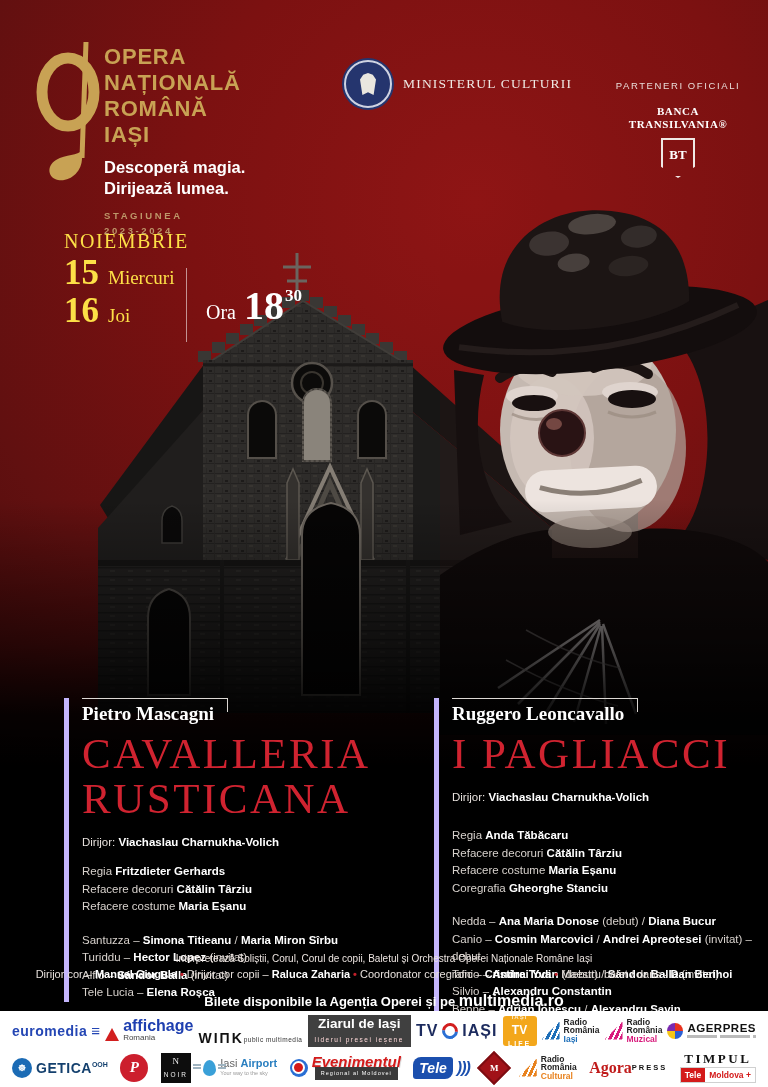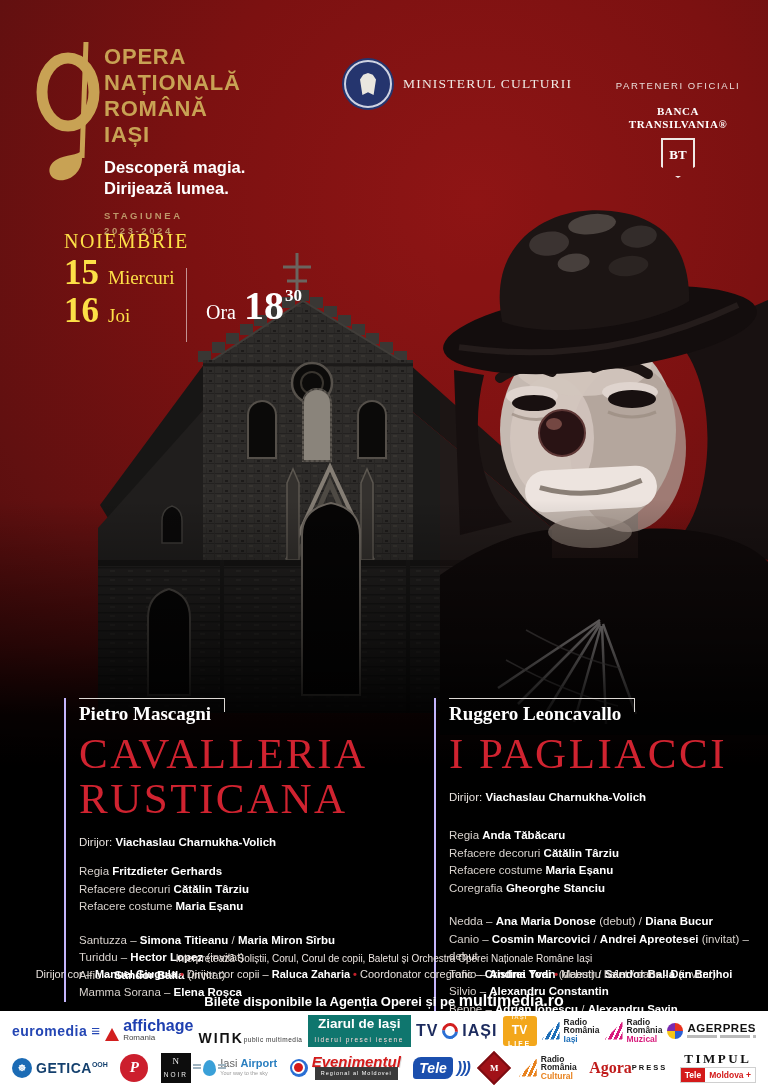--- a/index.html
+++ b/index.html
@@ -44,21 +44,21 @@
   .date-month{font-size:20px;letter-spacing:1.5px;}
   .date-row{display:flex;align-items:baseline;margin-top:2px;}
   .date-num{font-size:35px;font-weight:bold;width:44px;line-height:36px;}
   .date-day{font-size:19px;}
   .date-divider{position:absolute;left:186px;top:268px;width:1px;height:74px;background:rgba(255,255,255,.55);}
   .time-block{position:absolute;left:206px;top:282px;color:#fff;font-family:"Liberation Serif",serif;}
   .time-label{font-size:20px;}
   .time-hour{font-size:40px;font-weight:bold;margin-left:8px;}
   .time-min{font-size:17px;font-weight:bold;vertical-align:18px;margin-left:1px;}
   
-  .show{position:absolute;top:698px;border-left:2px solid #c4b5fd;padding-left:13px;color:#e6e0dc;}
+  .show{position:absolute;top:698px;border-left:5px solid #c4b5fd;padding-left:13px;color:#e6e0dc;}
   .show-left{left:64px;width:324px;}
   .show-right{left:434px;width:326px;}
   .composer{display:inline-block;position:relative;border-top:1px solid #dcd8d4;
     padding:4px 14px 0 0;font-family:"Liberation Serif",serif;font-weight:bold;
     font-size:19px;color:#fff;}
   .composer::after{content:"";position:absolute;right:0;top:0;width:1px;height:13px;background:#dcd8d4;}
   .show-title{margin-top:6px;font-family:"Liberation Serif",serif;color:#d02330;}
   .title-line{font-size:43px;line-height:45px;letter-spacing:2.5px;}
   .dirijor{margin-top:15px;font-size:11.5px;}
   .dirijor b{color:#fff;}
@@ -84,21 +84,21 @@
   .euromedia-text{color:#2446b4;font-weight:bold;font-size:14px;letter-spacing:.5px;}
   .euromedia-bars{color:#2446b4;font-weight:bold;font-size:15px;}
   .affichage{align-items:flex-end;}
   .tri{width:0;height:0;border-left:7px solid transparent;border-right:7px solid transparent;border-bottom:13px solid #d21f1f;margin-bottom:2px;}
   .affichage-col{display:flex;flex-direction:column;line-height:10px;}
   .affichage-text{color:#1e3fb0;font-weight:bold;font-size:16px;line-height:14px;}
   .affichage-sub{color:#444;font-size:8px;}
   .wink-col{display:flex;flex-direction:row;align-items:center;line-height:9px;margin-top:15px;}
   .wink-text{color:#111;font-weight:bold;font-size:14px;letter-spacing:2px;}
   .wink-sub{color:#333;font-size:6.5px;letter-spacing:.5px;margin-top:2px;}
-  .ziarul{background:#0f766e;color:#fff;padding:3px 7px 2px;display:flex;flex-direction:column;line-height:11px;}
+  .ziarul{background:#404040;color:#fff;padding:3px 7px 2px;display:flex;flex-direction:column;line-height:11px;}
   .ziarul-text{font-weight:bold;font-size:13.5px;}
   .ziarul-sub{font-size:6.5px;letter-spacing:1.5px;margin-top:1px;color:#ffd9d9;}
   .tvr-text{color:#1c2b5e;font-weight:bold;font-size:16px;letter-spacing:1px;}
   .tvr-mark{width:16px;height:16px;border-radius:50%;border:3px solid #d21f1f;border-left-color:#2a6fd4;border-bottom-color:#2a6fd4;box-sizing:border-box;transform:rotate(-40deg);}
   .iasitv{width:34px;height:30px;background:#f3a71b;border-radius:3px;display:flex;flex-direction:column;align-items:center;justify-content:center;line-height:8px;}
   .iasitv-1{color:rgba(255,255,255,.8);font-size:6px;font-weight:bold;letter-spacing:1px;}
   .iasitv-2{color:#fff;font-size:12px;font-weight:bold;line-height:11px;}
   .iasitv-3{color:#fff;font-size:7px;font-weight:bold;letter-spacing:2px;}
   .rr{gap:4px;}
   .rr-icon{width:18px;height:18px;clip-path:polygon(0 100%,100% 0,100% 100%);}
@@ -361,21 +361,21 @@
     <div class="dirijor"><span>Dirijor: </span><b>Viachaslau Charnukha-Volich</b></div>
     <div class="crew">
         <div class="pline"><span>Regia </span><span class="b">Fritzdieter Gerhards</span></div>
         <div class="pline"><span>Refacere decoruri </span><span class="b">Cătălin Târziu</span></div>
         <div class="pline"><span>Refacere costume </span><span class="b">Maria Eșanu</span></div>
       </div>
     <div class="cast">
         <div class="pline"><span>Santuzza – </span><span class="b">Simona Titieanu</span><span> / </span><span class="b">Maria Miron Sîrbu</span></div>
         <div class="pline"><span>Turiddu – </span><span class="b">Hector Lopez</span><span> (invitat)</span></div>
         <div class="pline"><span>Alfio – </span><span class="b">Sándor Balla</span><span> (invitat)</span></div>
-        <div class="pline"><span>Mamma Sorana – </span><span class="b">Elena Roșca</span></div>
+        <div class="pline"><span>Tele Lucia – </span><span class="b">Elena Roșca</span></div>
       </div>
   </div>
 
   <div class="show show-right">
     <div class="composer">Ruggero Leoncavallo</div>
     <div class="show-title">
         <div class="title-line"><span>I PAGLIACCI</span></div>
       </div>
     <div class="dirijor"><span>Dirijor: </span><b>Viachaslau Charnukha-Volich</b></div>
     <div class="crew crew2">

